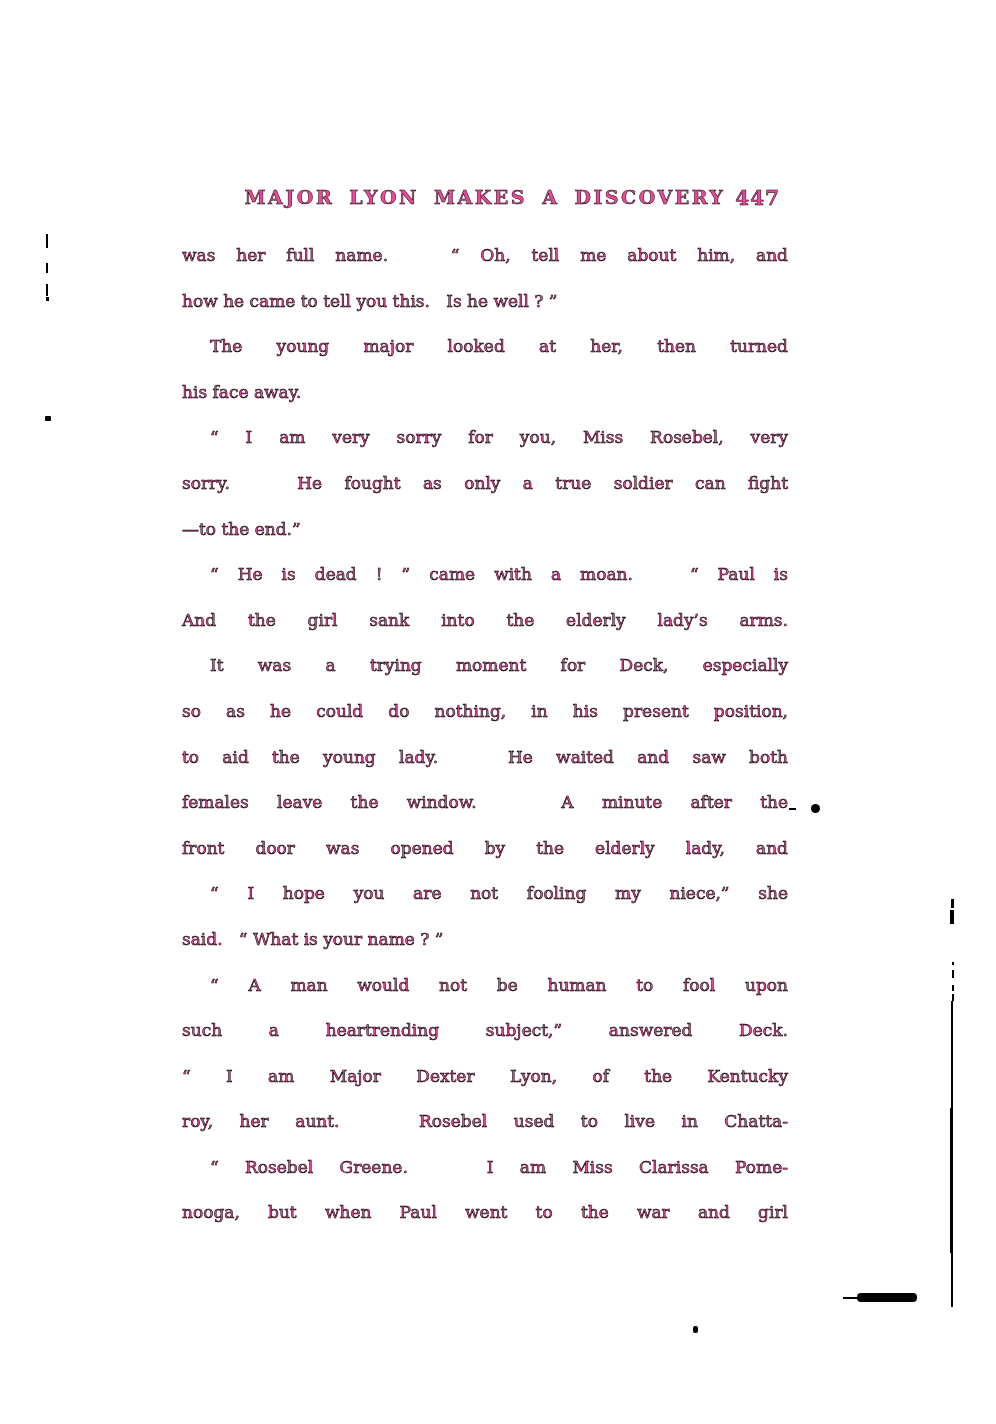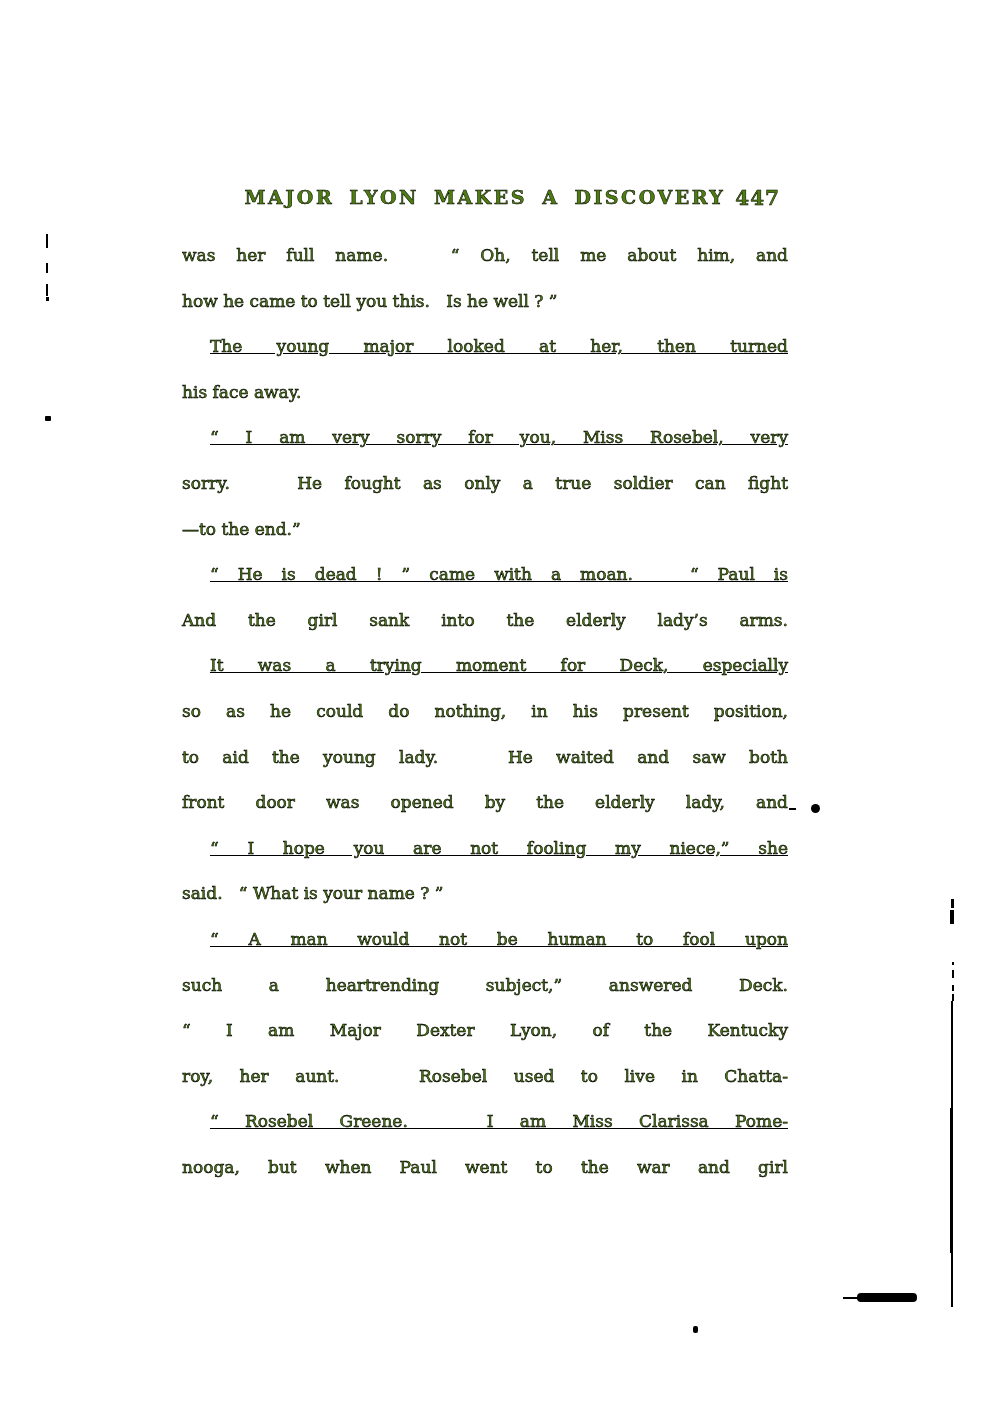--- a/index.html
+++ b/index.html
@@ -3,21 +3,21 @@
 <meta charset="utf-8">
 <style>
   html, body { margin: 0; padding: 0; background: #e8e8e8; }
   .page {
     position: relative;
     width: 996px;
     height: 1424px;
     background: #ffffff;
     overflow: hidden;
     font-family: "DejaVu Serif", serif;
-    color: #4d7c0f;
+    color: #ec4899;
   }
   
   .header {
     position: absolute;
     left: 182px;
     top: 182px;
     width: 606px;
     height: 28px;
   }
   .header-title {
@@ -51,21 +51,21 @@
   .line {
     height: 37.6px;
     line-height: 37.6px;
     font-size: 17px;
     white-space: pre-wrap;
     margin-top: 8px;
     -webkit-text-stroke: 0.55px #000;
   }
   .line.j { text-align: justify; text-align-last: justify; }
   .line.l { text-align: center; text-align-last: left; }
-  .line.indent { padding-left: 28px; text-decoration: underline; }
+  .line.indent { padding-left: 28px; }
   
   .mark { position: absolute; background: #000; }
 </style>
 </head>
 <body>
 
 <div class="page">
 
   <div class="header">
     <div class="header-title">MAJOR LYON MAKES A DISCOVERY</div>
@@ -78,20 +78,21 @@
       <div class="line j indent">The young major looked at her, then turned</div>
       <div class="line l">his face away.</div>
       <div class="line j indent">“ I am very sorry for you, Miss Rosebel, very</div>
       <div class="line j">sorry.   He fought as only a true soldier can fight</div>
       <div class="line l">—to the end.”</div>
       <div class="line j indent">“ He is dead ! ” came with a moan.   “ Paul is</div>
       <div class="line j">And the girl sank into the elderly lady’s arms.</div>
       <div class="line j indent">It was a trying moment for Deck, especially</div>
       <div class="line j">so as he could do nothing, in his present position,</div>
       <div class="line j">to aid the young lady.   He waited and saw both</div>
+      <div class="line j">females leave the window.   A minute after the</div>
       <div class="line j">front door was opened by the elderly lady, and</div>
       <div class="line j indent">“ I hope you are not fooling my niece,” she</div>
       <div class="line l">said.   “ What is your name ? ”</div>
       <div class="line j indent">“ A man would not be human to fool upon</div>
       <div class="line j">such a heartrending subject,” answered Deck.</div>
       <div class="line j">“ I am Major Dexter Lyon, of the Kentucky</div>
       <div class="line j">roy, her aunt.   Rosebel used to live in Chatta-</div>
       <div class="line j indent">“ Rosebel Greene.   I am Miss Clarissa Pome-</div>
       <div class="line j">nooga, but when Paul went to the war and girl</div>
     </div>

